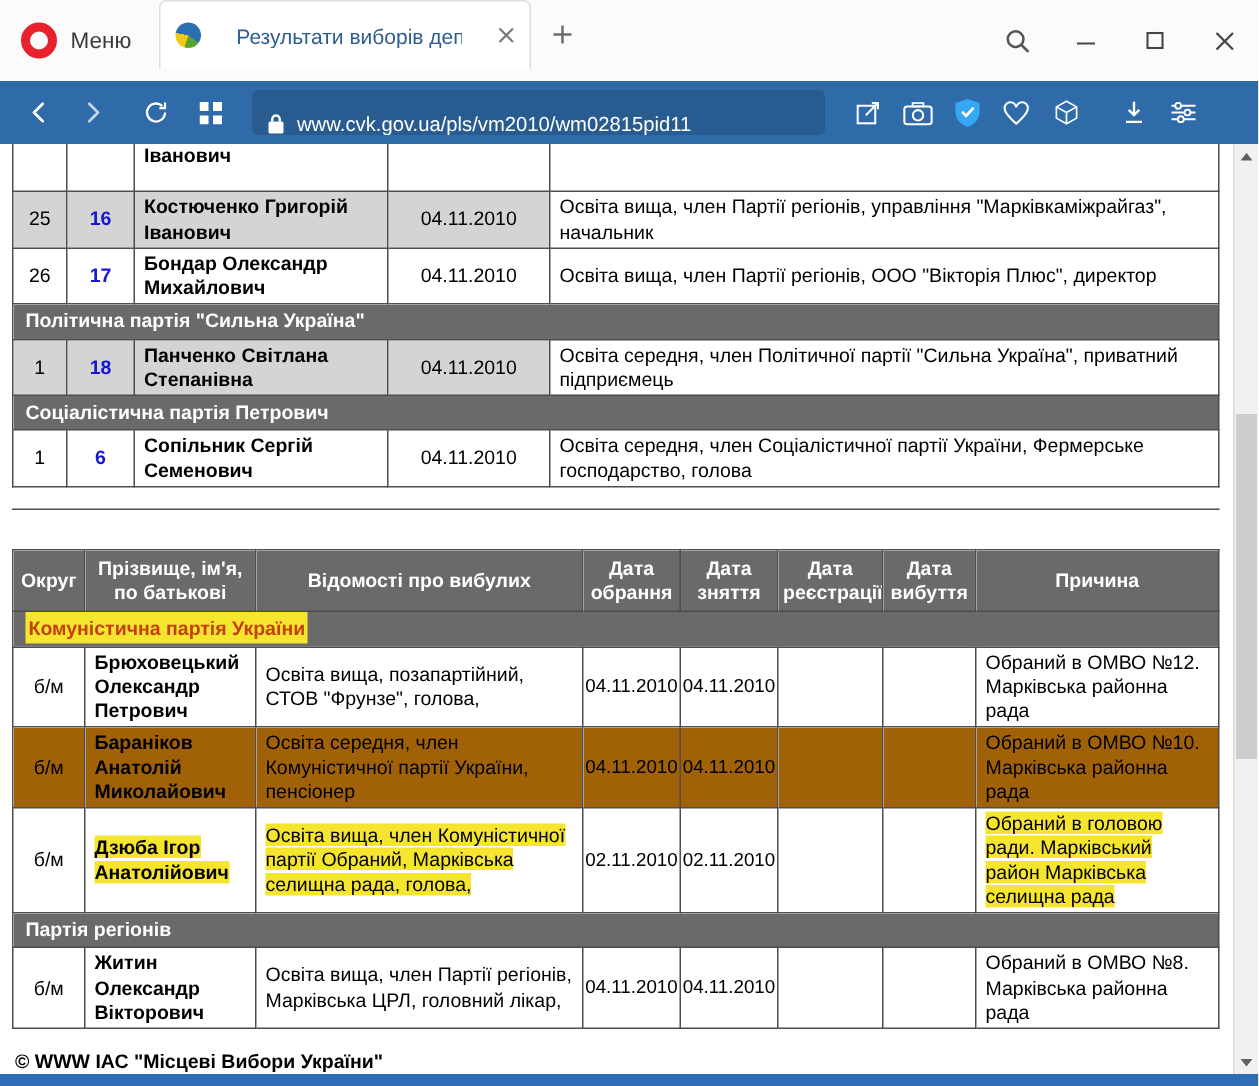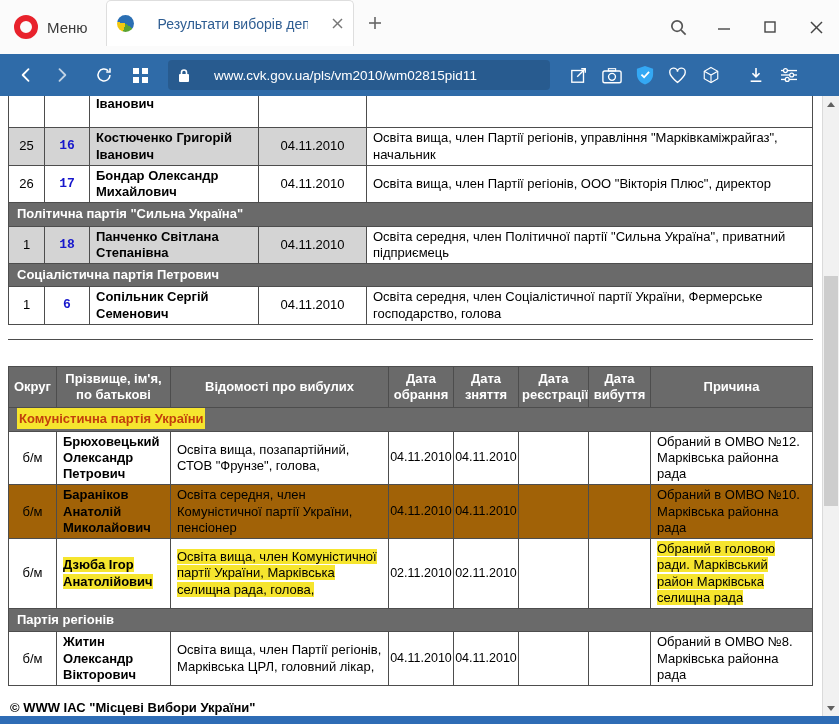--- a/index.html
+++ b/index.html
@@ -19,33 +19,33 @@
   .tab-close, .new-tab { display:flex; align-items:center; justify-content:center; cursor:pointer; }
   .new-tab { width:42px; height:46px; }
   .tb-right { margin-left:auto; display:flex; height:54px; align-items:center; }
   .tb-btn { width:46px; height:54px; display:flex; align-items:center; justify-content:center; cursor:pointer; }
 
   
   .addressbar { height:42px; background:#2f6ba8; display:flex; align-items:center; padding:0 8px; }
   .nav-btn { width:36px; height:36px; border-radius:50%; display:flex; align-items:center; justify-content:center; flex:none; cursor:pointer; }
   .dim { opacity:.7; }
   .url-field { width:382px; height:30px; margin-left:10px; background:rgba(0,0,0,.15); border-radius:4px;
-               display:flex; align-items:center; gap:24px; padding:0 10px; overflow:hidden; flex:none; cursor:text; }
+               display:flex; align-items:flex-end; gap:8px; padding:0 10px; overflow:hidden; flex:none; cursor:text; }
   .url-text { color:#fff; font-size:13.5px; white-space:nowrap; overflow:hidden; }
   .bar-btn { width:33px; height:36px; display:flex; align-items:center; justify-content:center; flex:none; cursor:pointer; }
   .gap-l { margin-left:12px; }
 
   
   .page { position:absolute; top:96px; left:0; width:822px; bottom:8px; background:#fff; padding-left:8px; overflow:hidden; }
   table { border-collapse:collapse; width:805px; table-layout:fixed; font-size:13px; color:#000; }
   td, th { border:1px solid #4d4d4d; padding:2px 6px; vertical-align:middle; line-height:1.25; overflow:hidden; }
   .t1 { margin-top:-2px; }
   tr.clipped td { height:20px; border-top:none; vertical-align:bottom; padding-bottom:15px; }
   .num { text-align:center; }
-  .lnk { text-align:center;font-family:Liberation Mono, monospace; }
+  .lnk { text-align:center; }
   .lnk span { color:#1717cc; font-weight:bold; cursor:pointer; }
   .name { font-weight:bold; }
   .date { text-align:center; white-space:nowrap; }
   tr.shaded td { background:#d4d4d4; }
   tr.shaded td.info { background:#fff; }
   tr.party-row td { background:#6a6a6a; color:#fff; font-weight:bold; padding:3px 8px; }
   .t2 { margin-top:26px; }
   .t2 th { background:#6a6a6a; color:#fff; text-align:center; padding:4px 3px; font-weight:bold; }
   tr.shaded2 td { background:#a16207; }
   .d { font-size:12.5px; padding:2px 1px; text-align:center; white-space:nowrap; }
@@ -294,21 +294,21 @@
         <td class="info">Освіта середня, член Комуністичної партії України, пенсіонер</td>
         <td class="d">04.11.2010</td>
         <td class="d">04.11.2010</td>
         <td class="d"></td>
         <td class="d"></td>
         <td>Обраний в ОМВО №10. Марківська районна рада</td>
       </tr>
       <tr>
         <td class="num">б/м</td>
         <td class="name"><span class="hl">Дзюба Ігор Анатолійович</span></td>
-        <td class="info"><span class="hl">Освіта вища, член Комуністичної партії України, Марківська селищна рада, голова,</span></td>
+        <td class="info"><span class="hl">Освіта вища, член Комуністичної партії Обраний, Марківська селищна рада, голова,</span></td>
         <td class="d">02.11.2010</td>
         <td class="d">02.11.2010</td>
         <td class="d"></td>
         <td class="d"></td>
         <td><span class="hl">Обраний в головою ради. Марківський район Марківська селищна рада</span></td>
       </tr>
       <tr class="party-row">
         <td colspan="8">Партія регіонів</td>
       </tr>
       <tr>

